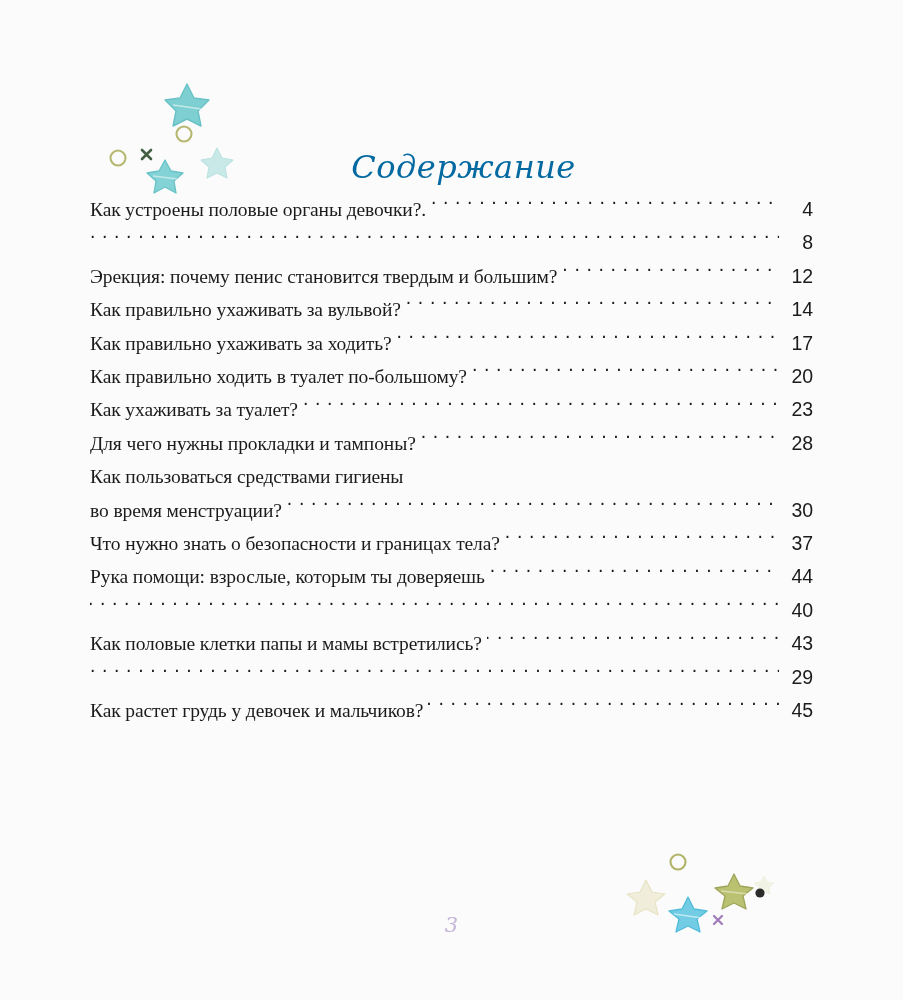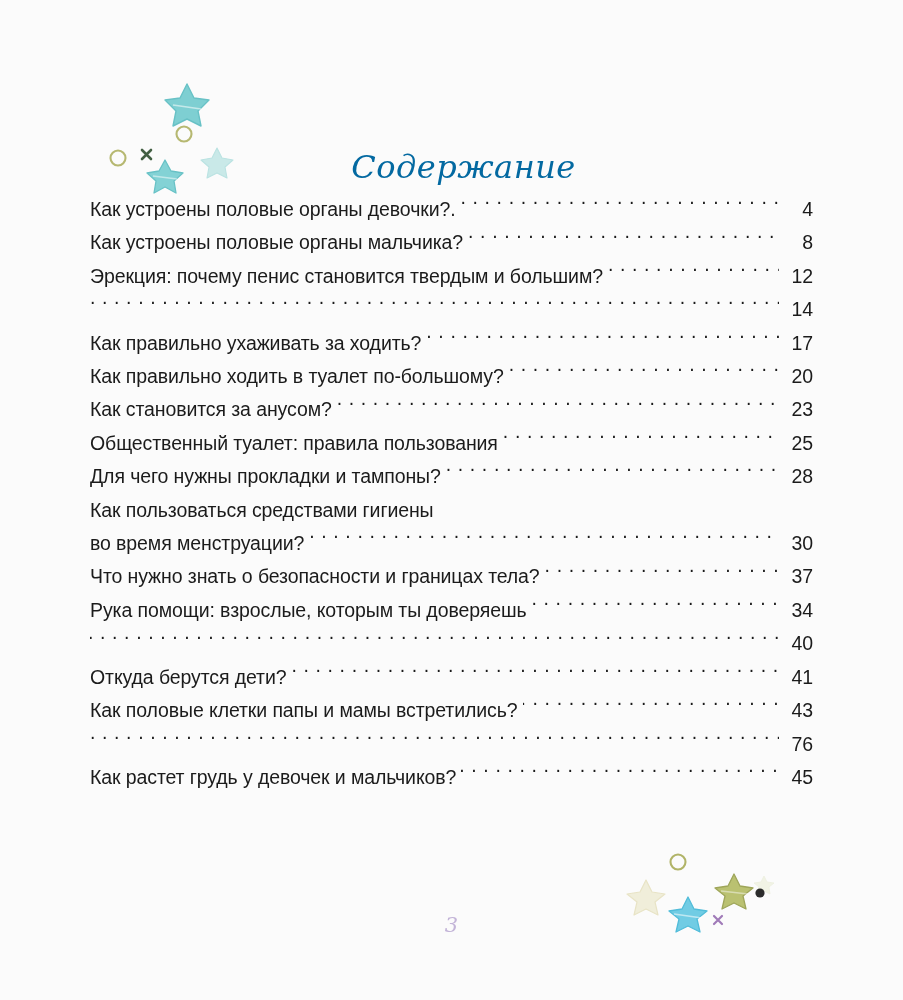--- a/index.html
+++ b/index.html
@@ -68,20 +68,21 @@
 
   .entry-row {
     display: flex;
     align-items: baseline;
     width: 100%;
   }
 
   .entry-label {
     flex: 0 0 auto;
     padding-right: 5px;
+    font-family: Liberation Serif, serif;
   }
 
   .entry-leader {
     flex: 1 1 auto;
     min-width: 6px;
     overflow: hidden;
     height: 1em;
     position: relative;
   }
   .entry-leader::after {
@@ -160,36 +161,36 @@
     <div class="toc-entry">
       <div class="entry-row">
         <span class="entry-label">Как устроены половые органы девочки?.</span>
         <span class="entry-leader"></span>
         <span class="entry-page">4</span>
       </div>
     </div>
 
     <div class="toc-entry">
       <div class="entry-row">
-        <span class="entry-label">Как устроены половые органы мальчика?</span>
         <span class="entry-leader"></span>
         <span class="entry-page">8</span>
       </div>
     </div>
 
     <div class="toc-entry">
       <div class="entry-row">
         <span class="entry-label">Эрекция: почему пенис становится твердым и большим?</span>
         <span class="entry-leader"></span>
         <span class="entry-page">12</span>
       </div>
     </div>
 
     <div class="toc-entry">
       <div class="entry-row">
+        <span class="entry-label">Как правильно ухаживать за вульвой?</span>
         <span class="entry-leader"></span>
         <span class="entry-page">14</span>
       </div>
     </div>
 
     <div class="toc-entry">
       <div class="entry-row">
         <span class="entry-label">Как правильно ухаживать за ходить?</span>
         <span class="entry-leader"></span>
         <span class="entry-page">17</span>
@@ -199,33 +200,26 @@
     <div class="toc-entry">
       <div class="entry-row">
         <span class="entry-label">Как правильно ходить в туалет по-большому?</span>
         <span class="entry-leader"></span>
         <span class="entry-page">20</span>
       </div>
     </div>
 
     <div class="toc-entry">
       <div class="entry-row">
-        <span class="entry-label">Как становится за анусом?</span>
+        <span class="entry-label">Как ухаживать за туалет?</span>
         <span class="entry-leader"></span>
         <span class="entry-page">23</span>
       </div>
     </div>
 
-    <div class="toc-entry">
-      <div class="entry-row">
-        <span class="entry-label">Общественный туалет: правила пользования</span>
-        <span class="entry-leader"></span>
-        <span class="entry-page">25</span>
-      </div>
-    </div>
 
     <div class="toc-entry">
       <div class="entry-row">
         <span class="entry-label">Для чего нужны прокладки и тампоны?</span>
         <span class="entry-leader"></span>
         <span class="entry-page">28</span>
       </div>
     </div>
 
     <div class="toc-entry">
@@ -246,51 +240,44 @@
         <span class="entry-label">Что нужно знать о безопасности и границах тела?</span>
         <span class="entry-leader"></span>
         <span class="entry-page">37</span>
       </div>
     </div>
 
     <div class="toc-entry">
       <div class="entry-row">
         <span class="entry-label">Рука помощи: взрослые, которым ты доверяешь</span>
         <span class="entry-leader"></span>
-        <span class="entry-page">34</span>
+        <span class="entry-page">44</span>
       </div>
     </div>
 
     <div class="toc-entry">
       <div class="entry-row">
         <span class="entry-leader tight"></span>
         <span class="entry-page">40</span>
       </div>
     </div>
 
-    <div class="toc-entry">
-      <div class="entry-row">
-        <span class="entry-label">Откуда берутся дети?</span>
-        <span class="entry-leader"></span>
-        <span class="entry-page">41</span>
-      </div>
-    </div>
 
     <div class="toc-entry">
       <div class="entry-row">
         <span class="entry-label">Как половые клетки папы и мамы встретились?</span>
         <span class="entry-leader tight"></span>
         <span class="entry-page">43</span>
       </div>
     </div>
 
     <div class="toc-entry">
       <div class="entry-row">
         <span class="entry-leader"></span>
-        <span class="entry-page">76</span>
+        <span class="entry-page">29</span>
       </div>
     </div>
 
     <div class="toc-entry">
       <div class="entry-row">
         <span class="entry-label">Как растет грудь у девочек и мальчиков?</span>
         <span class="entry-leader tight"></span>
         <span class="entry-page">45</span>
       </div>
     </div>

